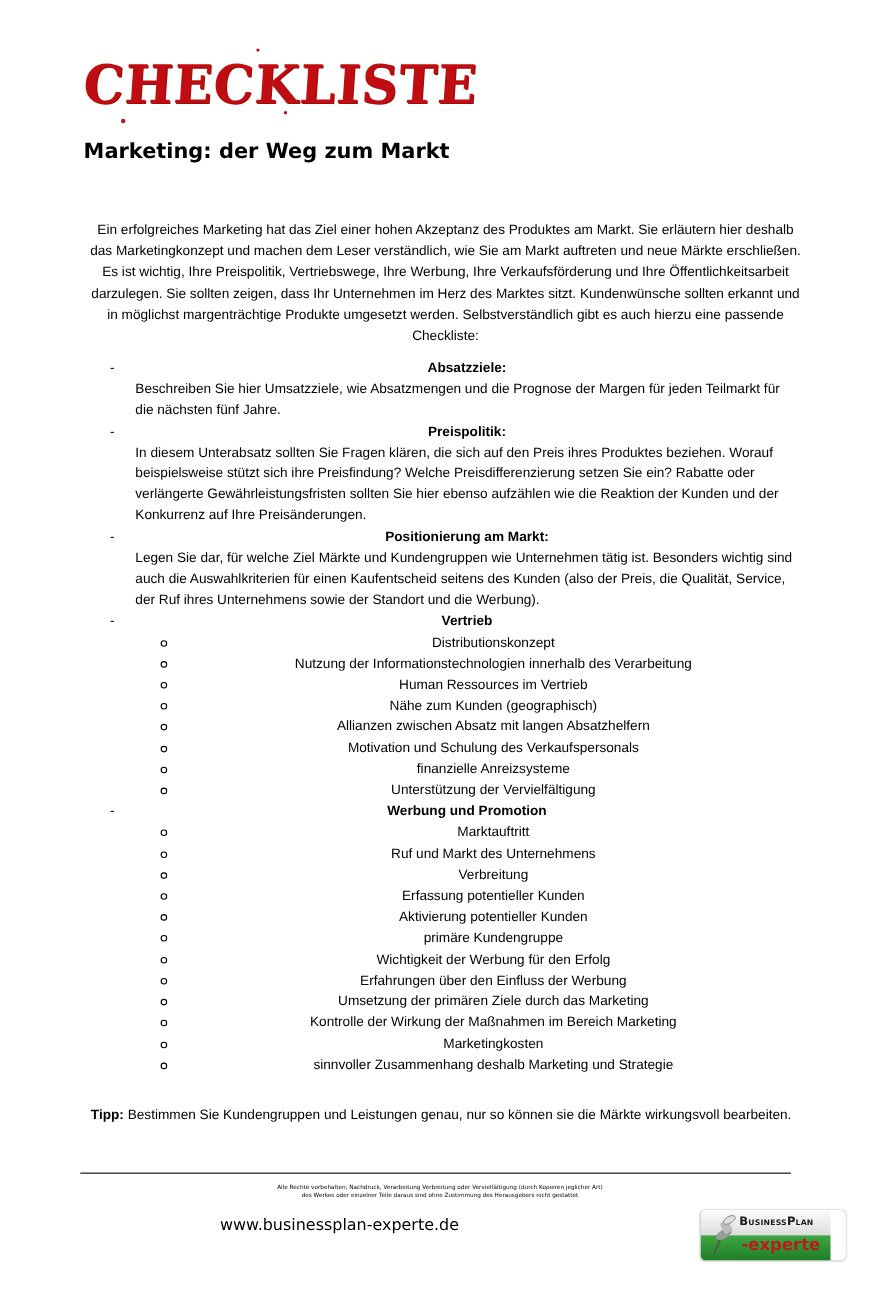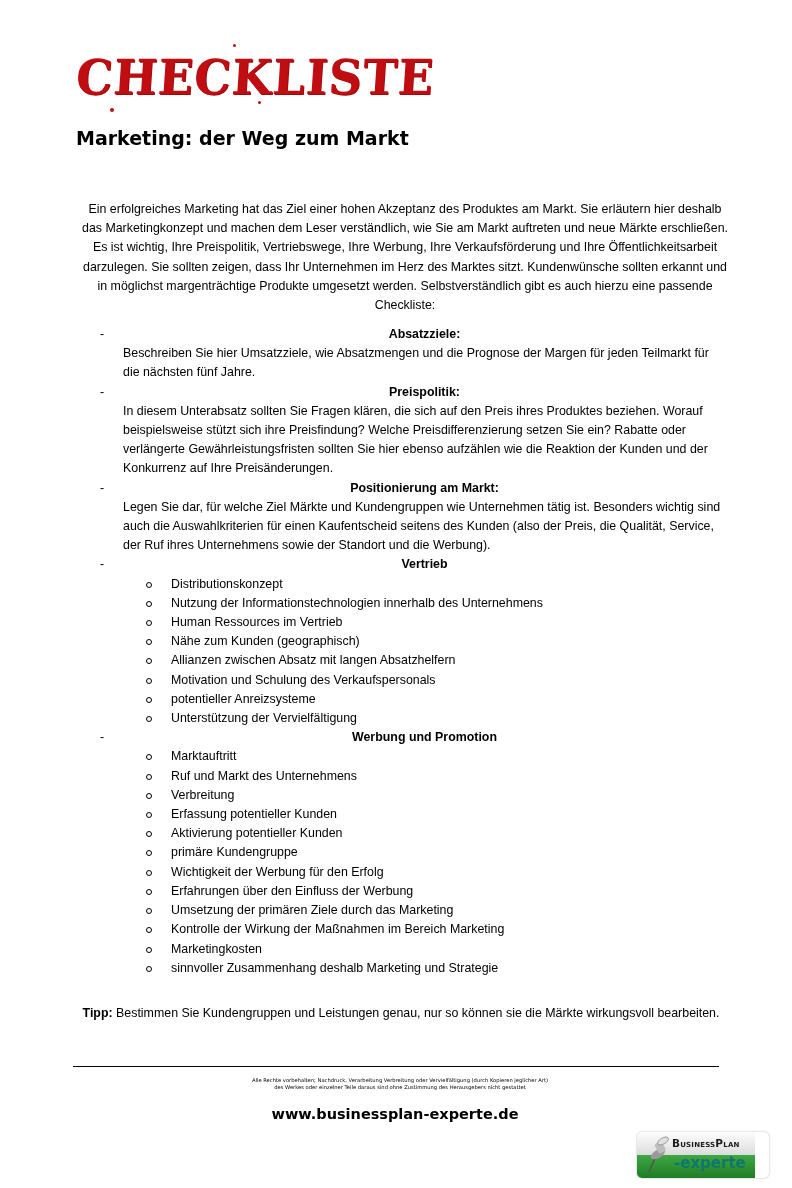--- a/index.html
+++ b/index.html
@@ -18,43 +18,43 @@
 
     .body-text { font-family: "Liberation Sans", sans-serif; font-size: 12.4px; line-height: 19.2px; }
     .intro { position: absolute; left: 80px; top: 200px; width: 650px; margin: 0; text-align: center; }
 
     .list { position: absolute; left: 76px; top: 325px; width: 650px; margin: 0; padding: 0; list-style: none; }
     .list > li { position: relative; padding-left: 47px; }
     .dash { position: absolute; left: 24px; top: 0; }
     .item-title { font-weight: bold; display: block; text-align: center; }
     .item-desc { display: block; }
     .sublist { list-style: none; margin: 0; padding: 0; }
-    .sublist li { position: relative; padding-left: 48px; }
+    .sublist li { position: relative; padding-left: 48px; text-align: center; }
     .circle { position: absolute; left: 23px; top: 7px; width: 6px; height: 6px;
       border: 1.2px solid #000; border-radius: 50%; box-sizing: border-box; }
 
     .tip { position: absolute; left: 76px; top: 1004px; width: 650px; margin: 0; text-align: center; }
     .tip b { font-weight: bold; }
 
     .rule { position: absolute; left: 73px; top: 1066px; width: 646px; height: 1.4px; background: #000; }
     .copyright { position: absolute; left: 150px; top: 1077px; width: 500px; text-align: center;
       font-family: "DejaVu Sans", sans-serif; font-size: 5.2px; line-height: 7px; color: #000; }
-    .url { position: absolute; left: 200px; top: 1106px; width: 390px; text-align: center;
-      font-family: "DejaVu Sans", sans-serif; font-weight: bold; font-size: 14.5px; color: #000; }
+    .url { position: absolute; left: 200px; top: 1106px; width: 390px; 
+      font-family: "DejaVu Sans", sans-serif; font-weight: normal; font-size: 14.5px; color: #000; }
 
     .logo { position: absolute; left: 637px; top: 1100px; width: 132px; height: 46px;
-      border-radius: 5px; overflow: hidden; box-shadow: 0 0 2px rgba(0,0,0,0.35); margin-top: 32px; }
+      border-radius: 5px; overflow: hidden; box-shadow: 0 0 2px rgba(0,0,0,0.35); }
     .logo-top { position: absolute; left: 0; top: 0; width: 118px; height: 23px;
       background: linear-gradient(#fdfdfd, #dcdcdc); }
     .logo-bottom { position: absolute; left: 0; top: 23px; width: 118px; height: 23px;
       background: linear-gradient(#3fa743, #1f7d26); }
     .logo-top-text { position: absolute; left: 35px; top: 5px; font-family: "DejaVu Sans", sans-serif;
       font-weight: bold; font-size: 10.5px; color: #1a1a1a; font-variant: small-caps; letter-spacing: 0.2px; }
     .logo-bottom-text { position: absolute; left: 37px; top: 22px; font-family: "DejaVu Sans", sans-serif;
-      font-weight: bold; font-size: 15px; color: #0f766e; }
+      font-weight: bold; font-size: 15px; color: #b91c1c; }
     .pin { position: absolute; left: 4px; top: 2px; width: 30px; height: 42px; }
   </style>
 </head>
 <body>
 
 <div class="page">
 
   <h1 class="brand-title">CHECKLISTE</h1>
   <span class="splat" style="left:110px;top:108px;width:4px;height:4px;"></span>
   <span class="splat" style="left:233px;top:44px;width:3px;height:3px;"></span>
@@ -78,26 +78,26 @@
     <li>
       <span class="dash">-</span>
       <span class="item-title">Positionierung am Markt:</span>
       <span class="item-desc">Legen Sie dar, für welche Ziel Märkte und Kundengruppen wie Unternehmen tätig ist. Besonders wichtig sind auch die Auswahlkriterien für einen Kaufentscheid seitens des Kunden (also der Preis, die Qualität, Service, der Ruf ihres Unternehmens sowie der Standort und die Werbung).</span>
     </li>
     <li>
       <span class="dash">-</span>
       <span class="item-title">Vertrieb</span>
       <ul class="sublist">
         <li><span class="circle"></span><span>Distributionskonzept</span></li>
-        <li><span class="circle"></span><span>Nutzung der Informationstechnologien innerhalb des Unternehmens</span></li>
+        <li><span class="circle"></span><span>Nutzung der Informationstechnologien innerhalb des Verarbeitung</span></li>
         <li><span class="circle"></span><span>Human Ressources im Vertrieb</span></li>
         <li><span class="circle"></span><span>Nähe zum Kunden (geographisch)</span></li>
         <li><span class="circle"></span><span>Allianzen zwischen Absatz mit langen Absatzhelfern</span></li>
         <li><span class="circle"></span><span>Motivation und Schulung des Verkaufspersonals</span></li>
-        <li><span class="circle"></span><span>potentieller Anreizsysteme</span></li>
+        <li><span class="circle"></span><span>finanzielle Anreizsysteme</span></li>
         <li><span class="circle"></span><span>Unterstützung der Vervielfältigung</span></li>
       </ul>
     </li>
     <li>
       <span class="dash">-</span>
       <span class="item-title">Werbung und Promotion</span>
       <ul class="sublist">
         <li><span class="circle"></span><span>Marktauftritt</span></li>
         <li><span class="circle"></span><span>Ruf und Markt des Unternehmens</span></li>
         <li><span class="circle"></span><span>Verbreitung</span></li>

